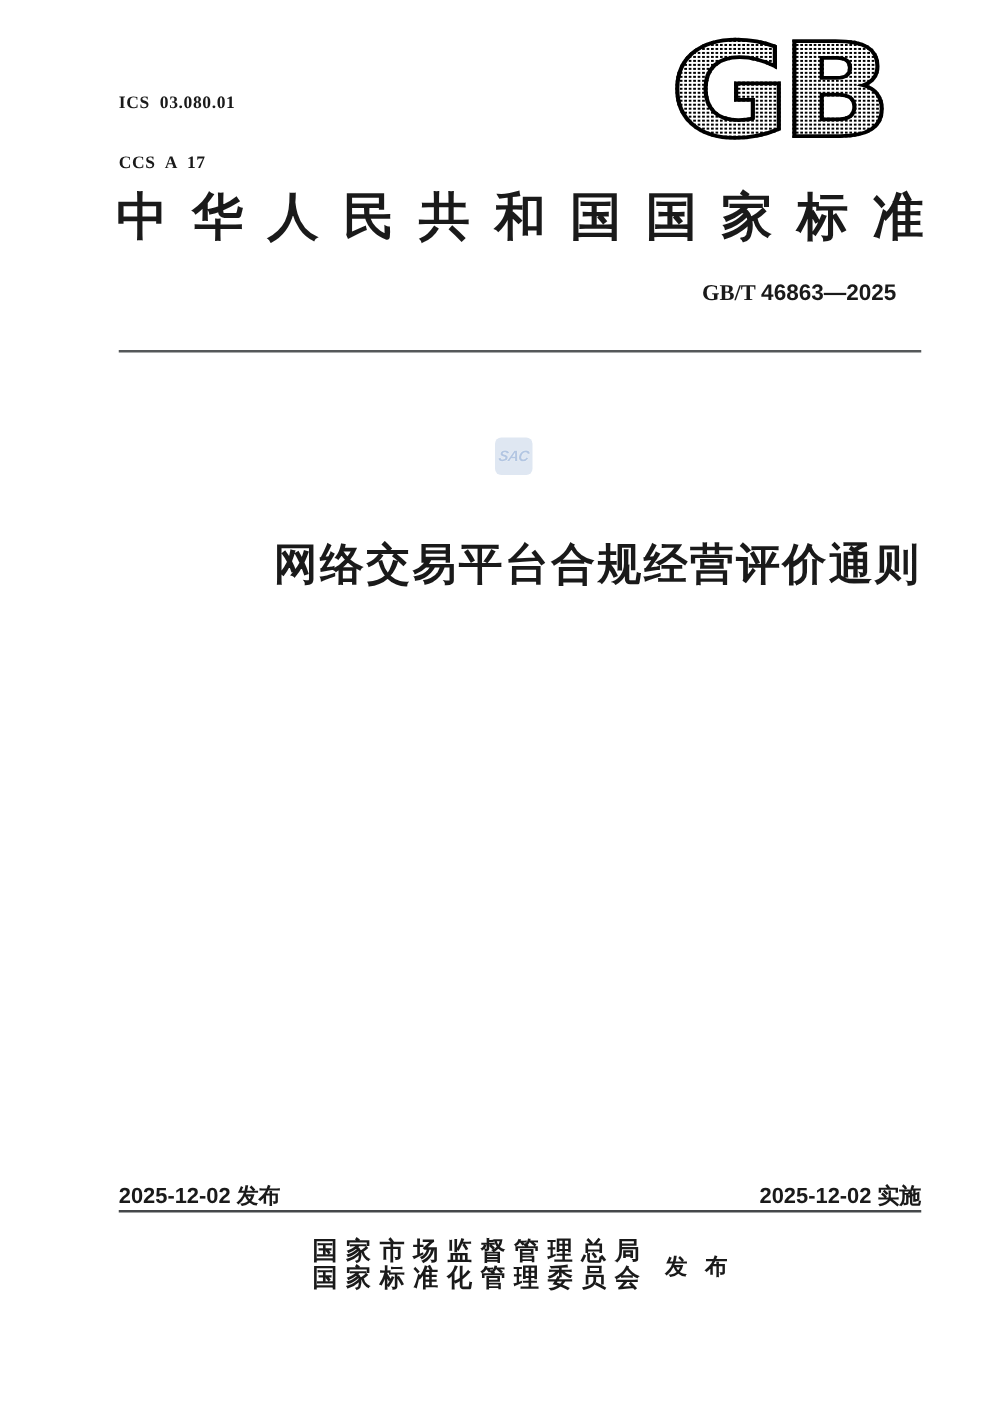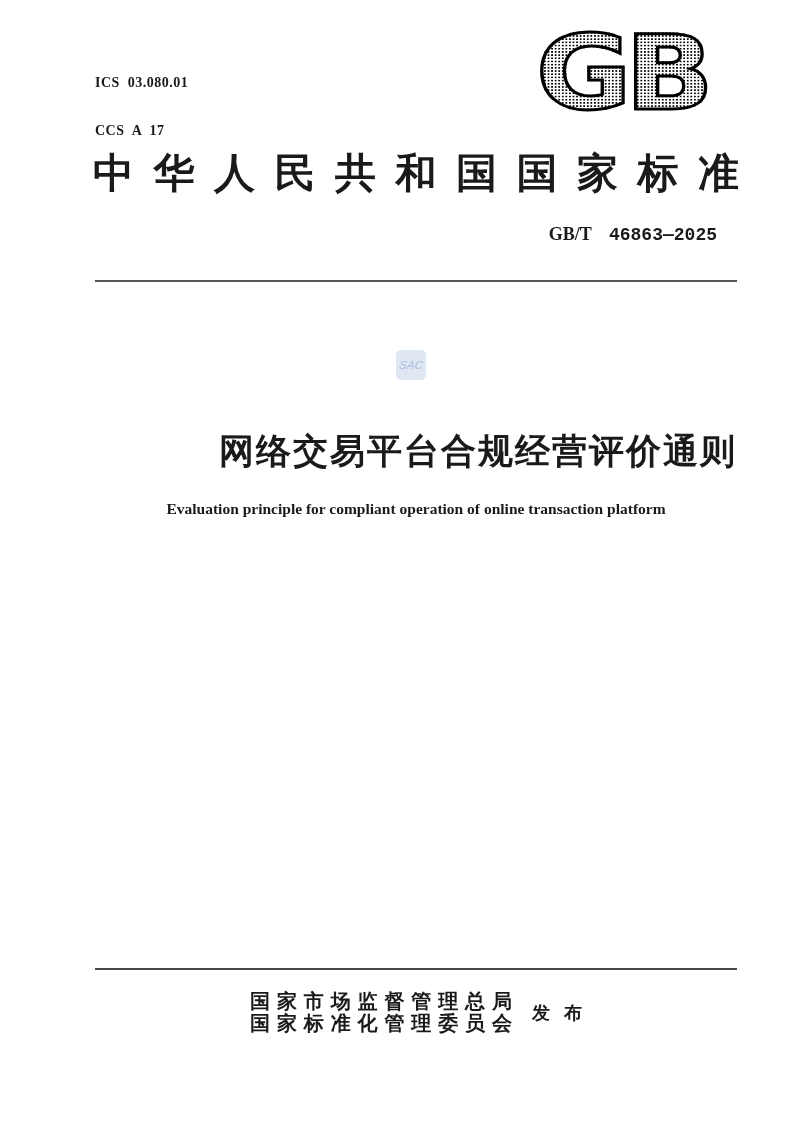--- a/index.html
+++ b/index.html
@@ -31,21 +31,21 @@
   .national-title{
     position:absolute;left:93px;top:146px;width:646px;
     font-size:41px;font-weight:bold;
   }
   .char-justify{display:flex;justify-content:space-between;}
   
   .std-number{
     position:absolute;top:224px;right:77px;
     font-size:18px;font-weight:bold;white-space:nowrap;
   }
-  .digits{font-family:Liberation Mono, monospace;font-weight:bold;margin-left:13px;}
+  .digits{font-family:Liberation Sans, sans-serif;font-weight:bold;}
   
   .rule{position:absolute;left:95px;width:642px;height:2px;background:#55585a;}
   .rule-top{top:280px;}
   .rule-bottom{top:968px;background:#45484a;}
   
   .watermark{
     position:absolute;left:396px;top:350px;width:30px;height:30px;
     background:#dfe7f2;border-radius:5px;
     display:flex;align-items:center;justify-content:center;
   }
@@ -114,22 +114,25 @@
   </div>
 
   <div class="rule rule-top"></div>
 
   <div class="watermark">
     <span>SAC</span>
   </div>
 
   <div class="title-zh">网络交易平台合规经营评价通则</div>
 
-  <div class="title-en">Evaluation principle for compliant operation of online transaction platform</div>
 
+  <div class="dates-row">
+    <span>2025-12-02 发布</span>
+    <span>2025-12-02 实施</span>
+  </div>
 
   <div class="rule rule-bottom"></div>
 
   <div class="issuer-row">
     <div class="issuer-col">
       <div class="issuer-line char-justify">
           <span>国</span>
           <span>家</span>
           <span>市</span>
           <span>场</span>

